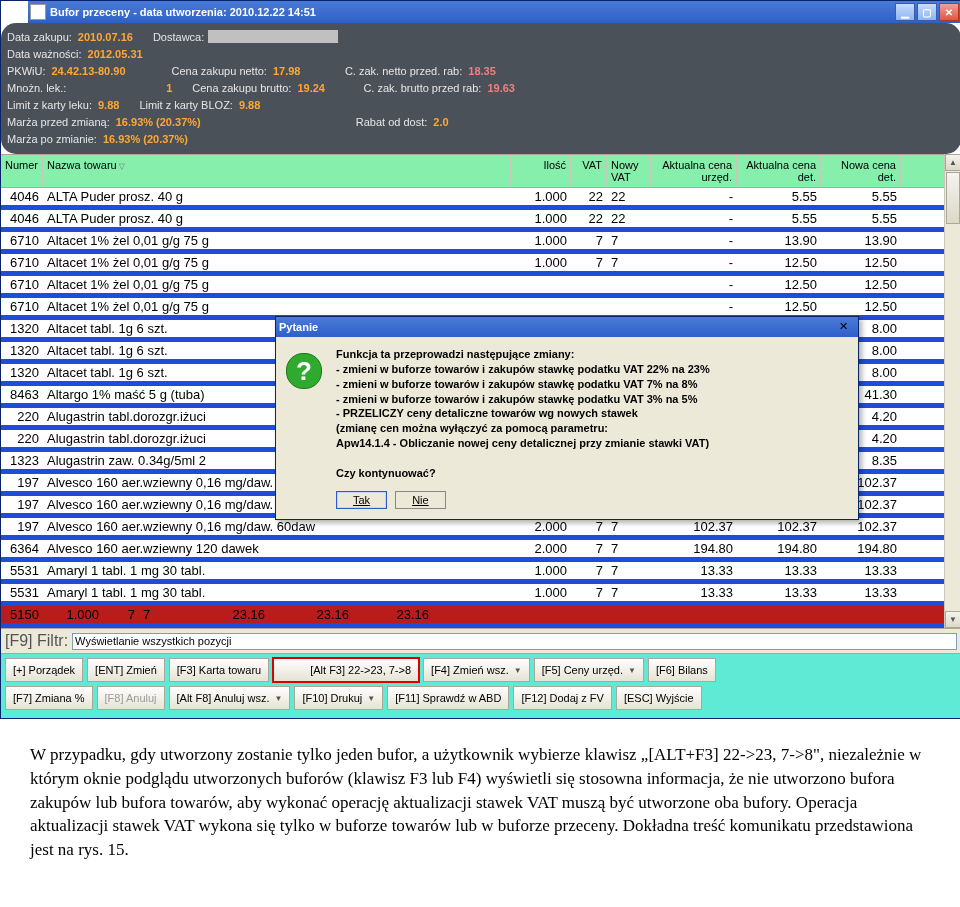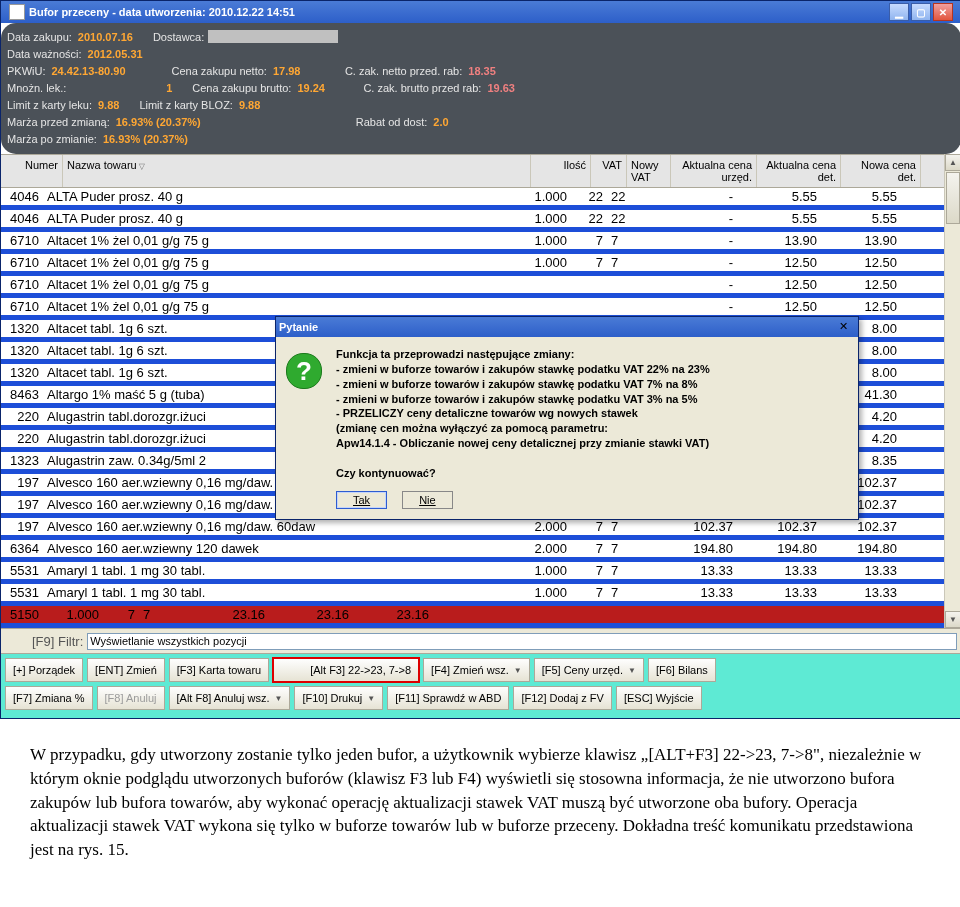--- a/index.html
+++ b/index.html
@@ -1,28 +1,28 @@
 <!DOCTYPE html>
 <html><head>
 <meta charset="utf-8">
 <style>
 body { margin:0; font-family:Tahoma,Verdana,sans-serif; font-size:11px; background:#fff; color:#000; width:960px; }
 .window { width:960px; border:1px solid #0a246a; }
-.titlebar { background:linear-gradient(#4a7bd6,#2d5fc9); height:22px; display:flex; align-items:center; padding:0 8px; }
+.titlebar { background:linear-gradient(#4a7bd6,#2d5fc9); height:22px; display:flex; align-items:center; padding:0 2px;margin-left:27px; }
 .titlebar .icon { width:14px; height:14px; background:#fff; margin-right:4px; border:1px solid #999; }
 .titlebar .title { color:#fff; font-weight:bold; flex:1; font-size:11px; }
 .titlebar .ctrl { width:18px; height:16px; margin-left:2px; background:linear-gradient(#c7dbff,#8fb4ef); border:1px solid #3a5da8; display:flex; align-items:center; justify-content:center; color:#fff; font-weight:bold; font-size:10px; }
 .titlebar .ctrl.close { background:linear-gradient(#f09f9f,#e2563e); border:1px solid #b53520; }
 .infopanel { background:#4b5158; color:#fff; padding:4px 6px 6px 6px; font-size:11px;border-radius:15px; }
 .infopanel .row { display:flex; gap:0; margin:2px 0; height:15px; align-items:center; }
 .infopanel .lbl { color:#e5e5e5; }
 .infopanel .val { color:#ffa733; font-weight:bold; margin-left:6px; margin-right:20px; }
 .infopanel .valred { color:#f08080; font-weight:bold; margin-left:6px; margin-right:20px; }
 .infopanel .field { background:#c0c0c0; width:130px; height:13px; display:inline-block; margin-left:4px; }
-.gridhdr { background:#e5e5e5; border-top:1px solid #aca899; border-bottom:1px solid #aca899; display:flex; font-size:11px;padding-left:20px; }
+.gridhdr { background:#86efac; border-top:1px solid #aca899; border-bottom:1px solid #aca899; display:flex; font-size:11px; }
 .gridhdr .col { padding:4px 4px; border-right:1px solid #cac7b9; box-sizing:border-box; }
 .gridhdr .sort { font-size:8px; color:#777; margin-left:2px; }
 .grid { }
 .grow { display:flex; font-size:13px; border-bottom:5px solid #1d4ed8; height:17px; align-items:center; }
 .grow.sel { background:#b91c1c; }
 .grow .cell { padding:0 4px; box-sizing:border-box; overflow:hidden; white-space:nowrap; }
 .c-num { width:42px; text-align:right; }
 .c-name { width:468px; }
 .c-qty { width:60px; text-align:right; }
 .c-vat { width:36px; text-align:right; }
@@ -32,26 +32,26 @@
 .c-ndet { width:80px; text-align:right; }
 .scrollbar { width:16px; background:#ece9d8; border-left:1px solid #cac7b9; }
 .scrollbtn { height:15px; background:linear-gradient(#f4f3ee,#dcd9c8); border:1px solid #aca899; display:flex; align-items:center; justify-content:center; font-size:8px; color:#555; }
 .scrollbar .thumb { background:linear-gradient(#f4f3ee,#dcd9c8); border:1px solid #aca899; margin:1px; height:50px; }
 .dialog { position:absolute; top:315px; left:274px; width:582px; background:#ece9d8; border:1px solid #0a246a; box-shadow:3px 3px 5px rgba(0,0,0,.3); z-index:10; }
 .dialog .dtitle { background:linear-gradient(#4a7bd6,#2d5fc9); height:20px; display:flex; align-items:center; padding:0 3px; }
 .dialog .dtitle span { color:#fff; font-weight:bold; font-size:11px; flex:1; }
 .dialog .body { display:flex; padding:10px 10px 6px 10px; font-size:11px; }
 .dialog .qmark { width:34px; height:34px; border-radius:17px; background:#2faa2f; color:#fff; display:flex; align-items:center; justify-content:center; font-size:26px; font-weight:bold; border:1px solid #1c7a1c; margin-right:14px; margin-top:6px; flex:none; }
 .dialog .msg { white-space:pre-line; line-height:1.35; font-weight:bold; }
-.dialog .btns { padding:4px 10px 10px 60px; display:flex; gap:15px; }
+.dialog .btns { padding:4px 10px 10px 60px; display:flex; gap:8px; }
 .dialog .btns button { font-size:11px; padding:2px 16px; background:#ece9d8; border:1px solid #888; }
 .dialog .btns button.def { border:1px solid #2e5cd0; box-shadow:0 0 0 1px #c4d5fa inset; }
 .dialog .btns button u { text-decoration:underline; }
 .filterbar { background:#ece9d8; border-top:1px solid #aca899; border-bottom:1px solid #aca899; display:flex; align-items:center; padding:2px 4px; height:20px; }
-.filterbar .flabel { color:#555; font-size:13px; margin-right:4px;margin-left:27px; }
+.filterbar .flabel { color:#555; font-size:16px; margin-right:4px; }
 .filterbar input { flex:1; font-size:11px; border:1px solid #7f9db9; height:15px; padding:0 2px; }
 .btnbar { background:#5eead4; padding:4px; }
 .btnrow { display:flex; gap:4px; margin-bottom:4px; }
 .fnbtn { background:linear-gradient(#fefefe,#e6e3d4); border:1px solid #aca899; padding:3px 7px; font-size:11px; display:flex; align-items:center; gap:3px; height:16px; }
 .fnbtn.disabled { color:#9b9b9b; }
 .fnbtn.highlight { outline:2px solid #d00; outline-offset:-1px;padding-left:36px; }
 .fnbtn .dd { font-size:8px; color:#555; margin-left:2px; }
 .gridwrap { display:flex; }
 .belowtext { padding:24px 30px; font-family:'Times New Roman',serif; font-size:17px; line-height:1.4; }
 </style>

